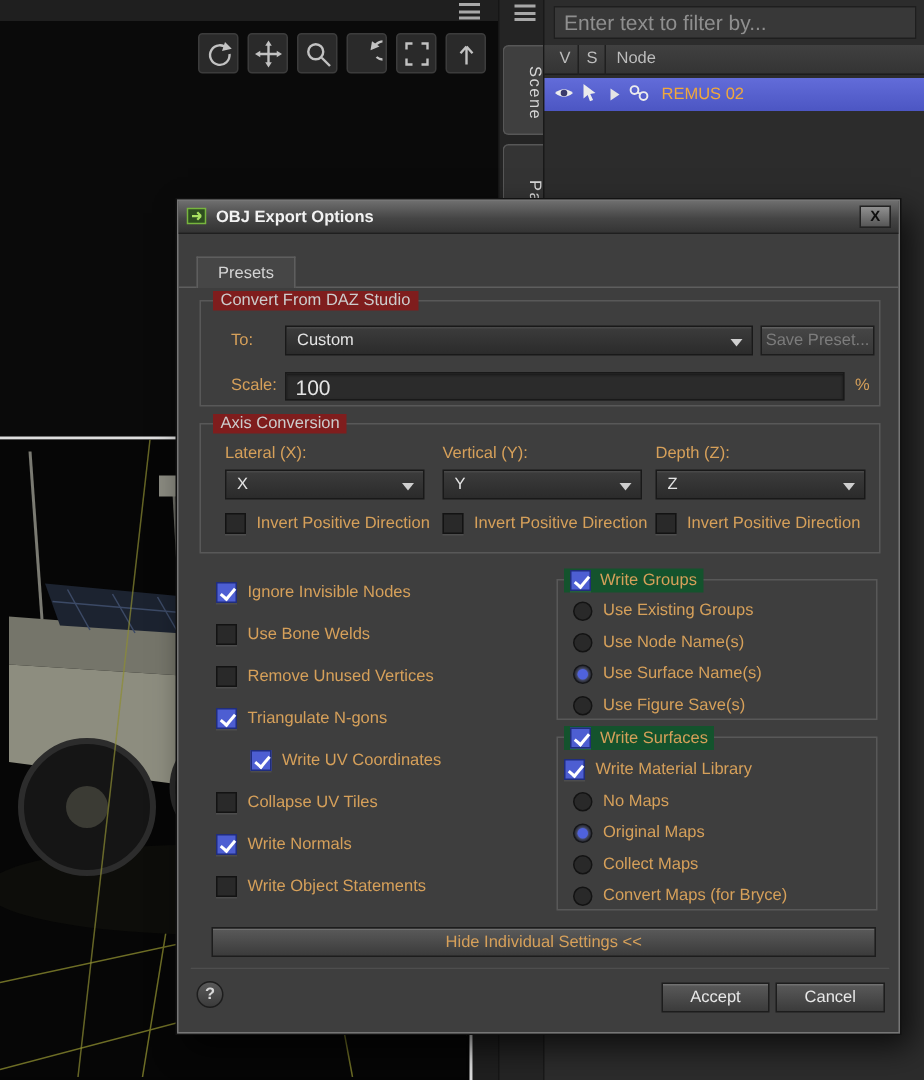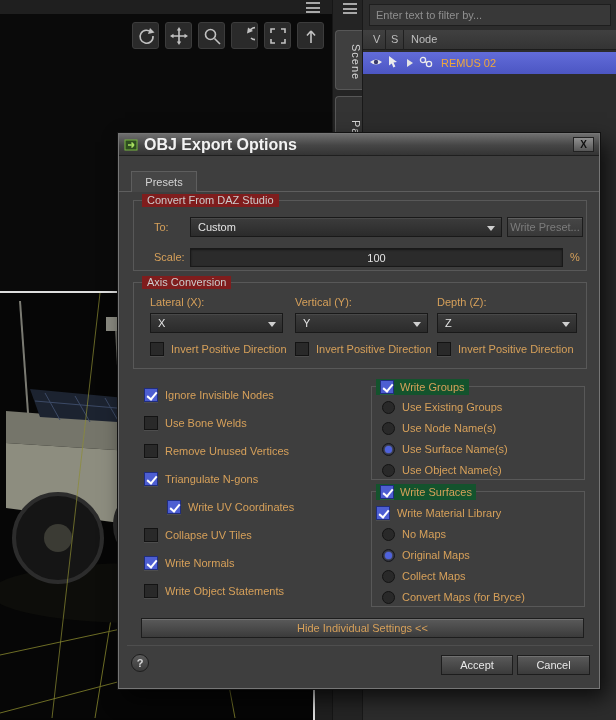--- a/index.html
+++ b/index.html
@@ -16,51 +16,51 @@
   .burger{width:14px;height:11px;border-top:2px solid #a8a8a8;border-bottom:2px solid #a8a8a8;position:absolute;}
   .burger::after{content:"";position:absolute;left:0;top:2.5px;width:14px;height:2px;background:#a8a8a8;}
 
   .toolbar{left:132px;top:22px;width:200px;height:30px;display:flex;gap:6px;}
   .tool{width:27px;height:27px;display:flex;align-items:center;justify-content:center;background:#2a2a2a;border:1px solid #3c3c3c;border-radius:3px;}
   .tool svg{stroke:#c2c2c2;fill:none;stroke-width:1.6;}
 
   .vtab{background:#3f3f3f;border:1px solid #575757;border-right:none;border-radius:4px 0 0 4px;color:#d6d6d6;writing-mode:vertical-rl;text-align:center;padding-top:4px;letter-spacing:1px;}
 
   
-  .filter-input{left:6px;top:4px;width:242px;height:22px;background:#383838;border:1px solid #1e1e1e;color:#d8d8d8;padding:0 6px;font-size:11px;font-family:"Liberation Sans",sans-serif;}
+  .filter-input{left:6px;top:4px;width:242px;height:22px;background:#383838;border:1px solid #1e1e1e;color:#d8d8d8;padding:0 6px;font-size:14px;font-family:"Liberation Sans",sans-serif;}
   .filter-input::placeholder{color:#8f8f8f;}
   .scene-header{left:0;top:30px;width:254px;height:20px;background:linear-gradient(#404040,#343434);border-bottom:1px solid #1c1c1c;color:#bdbdbd;}
   .hdr-cell{position:absolute;top:3px;font-size:11px;}
   .hdr-sep{position:absolute;top:0;width:1px;height:20px;background:#1f1f1f;}
   .scene-row{left:0;top:52px;width:254px;height:22px;background:linear-gradient(#626cd9,#4c56c3);display:flex;align-items:center;}
   .row-label{color:#f0a83c;font-size:11px;margin-left:8px;}
   .tri-right{width:0;height:0;border-top:4px solid transparent;border-bottom:4px solid transparent;border-left:6px solid #e4e4e4;margin-left:8px;}
 
   
   .viewport3d{left:0;top:291px;width:315px;height:429px;background:#050505;border-top:2px solid #dedede;border-right:2px solid #dedede;}
 
   
   .dialog{left:118px;top:133px;width:482px;height:556px;background:#3e3e3e;border:1px solid #767676;box-shadow:0 0 0 1px #121212,7px 9px 20px rgba(0,0,0,.7);z-index:10;}
   .titlebar{left:0;top:0;width:100%;height:22px;background:linear-gradient(#6e6e6e,#454545 55%,#343434);border-bottom:1px solid #1f1f1f;display:flex;align-items:center;padding:0 5px;}
-  .title-text{color:#f2f2f2;font-weight:bold;font-size:16px;margin-left:6px;}
+  .title-text{color:#f2f2f2;font-weight:bold;font-size:11px;margin-left:6px;}
   .close-btn{margin-left:auto;width:21px;height:15px;background:linear-gradient(#909090,#565656);border:1px solid #222;color:#101010;font-weight:bold;font-size:10px;text-align:center;line-height:13px;}
 
   .tab{left:12px;top:37px;width:66px;height:21px;background:#464646;border:1px solid #5e5e5e;border-bottom:none;color:#d4d4d4;text-align:center;line-height:20px;z-index:2;}
   .tabline{left:0;top:57px;width:100%;height:1px;background:#5e5e5e;z-index:1;}
 
   .gbox{border:1px solid #585858;}
   .gtitle{position:absolute;top:-7px;left:8px;background:#7f1d1d;padding:0 5px;color:#cccccc;line-height:13px;}
   .legend-check{position:absolute;top:-8px;left:4px;background:#14532d;padding:0 4px;display:flex;align-items:center;gap:6px;height:16px;}
 
   .tan{color:#d6a05a;}
 
   .dd{height:20px;background:linear-gradient(#3c3c3c,#2b2b2b);border:1px solid #191919;box-shadow:inset 0 1px 0 rgba(255,255,255,.07);color:#e4e4e4;line-height:18px;padding-left:7px;}
   .dd::after{content:"";position:absolute;right:6px;top:8px;border-left:4px solid transparent;border-right:4px solid transparent;border-top:5px solid #cfcfcf;}
 
-  .field{height:19px;background:#2b2b2b;border:1px solid #191919;box-shadow:inset 0 1px 2px rgba(0,0,0,.5);color:#e4e4e4;text-align:center;padding:0 6px;font-size:11px;font-family:"Liberation Sans",sans-serif;}
+  .field{height:19px;background:#2b2b2b;border:1px solid #191919;box-shadow:inset 0 1px 2px rgba(0,0,0,.5);color:#e4e4e4;text-align:left;padding:0 6px;font-size:14px;font-family:"Liberation Sans",sans-serif;}
 
   .btn{background:linear-gradient(#5a5a5a,#3b3b3b);border:1px solid #1d1d1d;box-shadow:inset 0 1px 0 rgba(255,255,255,.14);color:#e8e8e8;text-align:center;line-height:18px;height:20px;}
   .btn.disabled{background:linear-gradient(#464646,#383838);color:#7c7c7c;}
   .btn.wide{color:#d6a05a;}
   .help-btn{width:18px;height:18px;border-radius:50%;background:linear-gradient(#5a5a5a,#3b3b3b);border:1px solid #1d1d1d;color:#d8d8d8;text-align:center;line-height:16px;font-weight:bold;}
 
   .opt{display:flex;align-items:center;gap:7px;height:16px;}
   .cb{width:14px;height:14px;background:#292929;border:1px solid #131313;box-shadow:0 1px 0 rgba(255,255,255,.08);position:relative;flex:none;}
   .cb.on{background:#4d5ed2;border-color:#202d7d;}
   .cb.on::after{content:"";position:absolute;left:4px;top:1px;width:4px;height:8px;border:solid #fff;border-width:0 2px 2px 0;transform:rotate(40deg);}
@@ -210,21 +210,21 @@
 
   <div class="abs tab">Presets</div>
   <div class="abs tabline"></div>
 
   <div class="abs gbox" style="left:14px;top:66px;width:454px;height:71px;">
     <span class="gtitle">Convert From DAZ Studio</span>
     <span class="abs tan" style="left:20px;top:20px;">To:</span>
     <div class="abs dd" style="left:56px;top:16px;width:312px;">
       <span>Custom</span>
     </div>
-    <div class="abs btn disabled" style="left:373px;top:16px;width:76px;">Write Preset...</div>
+    <div class="abs btn disabled" style="left:373px;top:16px;width:76px;">Save Preset...</div>
     <span class="abs tan" style="left:20px;top:50px;">Scale:</span>
     <input class="abs field" style="left: 56px; top: 47px; width: 373px;" value="100">
     <span class="abs tan" style="left:436px;top:50px;">%</span>
   </div>
 
   <div class="abs gbox" style="left:14px;top:148px;width:454px;height:87px;">
     <span class="gtitle">Axis Conversion</span>
 
     <span class="abs tan" style="left:16px;top:13px;">Lateral (X):</span>
     <div class="abs dd" style="left:16px;top:30px;width:133px;">
@@ -299,21 +299,21 @@
     <div class="abs opt" style="left:10px;top:33px;">
         <span class="rd"></span>
         <span class="tan">Use Node Name(s)</span>
       </div>
     <div class="abs opt" style="left:10px;top:54px;">
         <span class="rd on"></span>
         <span class="tan">Use Surface Name(s)</span>
       </div>
     <div class="abs opt" style="left:10px;top:75px;">
         <span class="rd"></span>
-        <span class="tan">Use Object Name(s)</span>
+        <span class="tan">Use Figure Save(s)</span>
       </div>
   </div>
 
   <div class="abs gbox" style="left:252px;top:357px;width:214px;height:116px;">
     <div class="legend-check">
       <span class="cb on"></span>
       <span class="tan">Write Surfaces</span>
     </div>
     <div class="abs opt" style="left:4px;top:13px;">
         <span class="cb on"></span>

